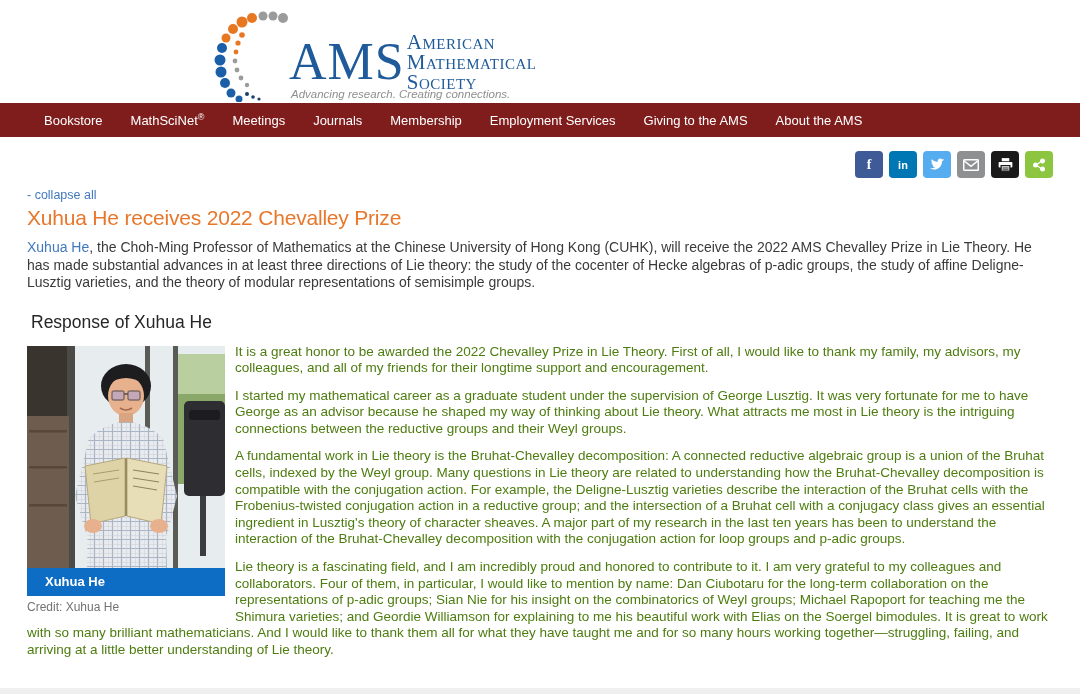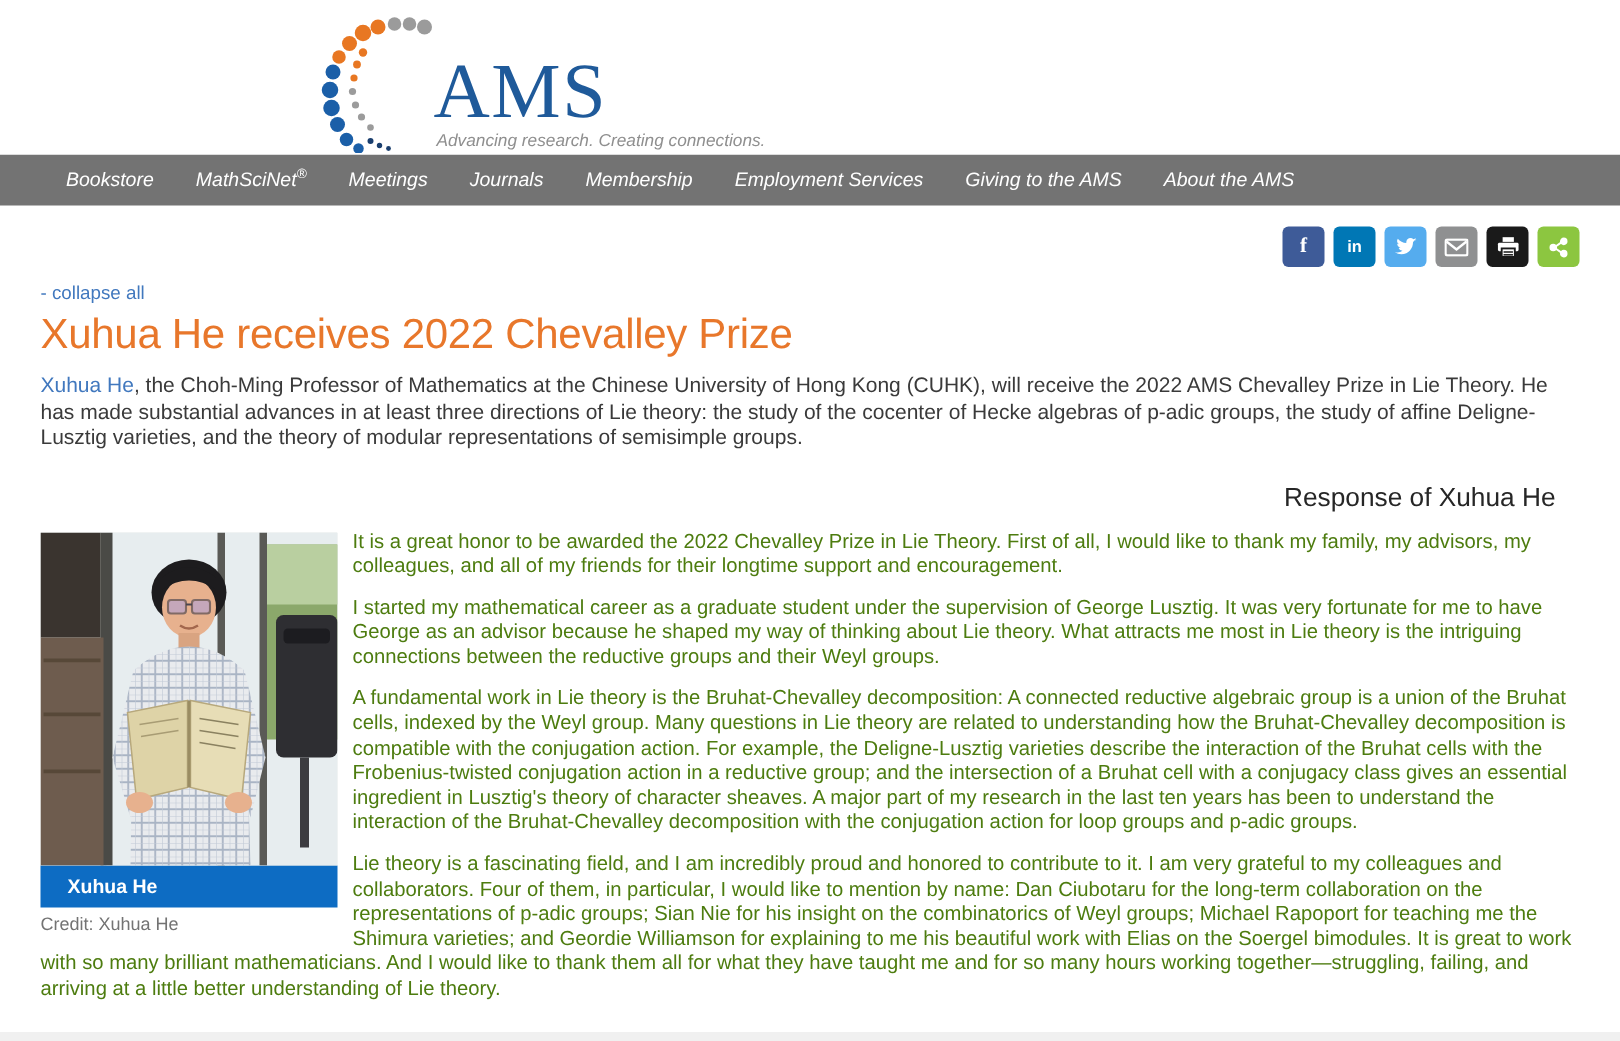--- a/index.html
+++ b/index.html
@@ -11,45 +11,45 @@
   .logo { position:absolute; left:213px; top:8px; display:flex; align-items:center; }
   .logo-dots { margin-top:2px; }
   .logo-acronym { font-family:"Liberation Serif", serif; font-size:52px; color:#1f5a9a;
     line-height:1; margin:14px 2px 0 -4px; letter-spacing:1px; }
   .logo-name { font-family:"Liberation Serif", serif; color:#1f5a9a; font-variant:small-caps;
     font-size:21px; line-height:20px; margin-top:13px; letter-spacing:0.5px; }
   .logo-tagline { position:absolute; left:78px; top:80px; color:#8f8f8f; font-size:11.5px;
     font-style:italic; white-space:nowrap; }
 
   
-  .main-nav { height:34px; background:#737373;font-style:italic; }
+  .main-nav { height:34px; background:#7f1d1d; }
   .main-nav ul { list-style:none; display:flex; align-items:center; height:100%;
     padding-left:44px; }
   .main-nav li { margin-right:28px; }
   .main-nav a { color:#fff; font-size:13px; text-decoration:none; white-space:nowrap; }
   .main-nav sup { font-size:9px; }
 
   
   .content { padding:0 27px; position:relative; }
 
   .share-row { display:flex; justify-content:flex-end; gap:6px; margin-top:14px; height:27px; }
   .share-btn { width:28px; height:27px; border:none; border-radius:4px; color:#fff;
     display:flex; align-items:center; justify-content:center; cursor:pointer; padding:0; }
   .share-btn .txt-ico { font-size:14px; font-weight:bold; font-family:"Liberation Serif", serif; }
   .share-btn .txt-ico.sans { font-family:"Liberation Sans", sans-serif; font-size:11px; }
   .share-btn svg { display:block; }
 
   .collapse-link { display:inline-block; margin-top:10px; color:#4178be; font-size:12.5px;
     text-decoration:none; }
-  h1.page-title { color:#e8772b; font-size:28px; font-weight:400; margin:3px 0 9px;
+  h1.page-title { color:#e8772b; font-size:21px; font-weight:400; margin:3px 0 9px;
     letter-spacing:-0.2px; }
   .intro { font-size:14px; line-height:17.5px; color:#3a3a3a; }
   .intro a { color:#4178be; text-decoration:none; }
 
-  h2.section-heading { font-size:17.5px; font-weight:400; color:#262626; margin:20px 16px 11px;text-align:right; }
+  h2.section-heading { font-size:17.5px; font-weight:400; color:#262626; margin:20px 4px 11px; }
 
   .photo-fig { float:left; width:198px; margin:2px 10px 2px 0; }
   .photo-img { display:block; width:198px; height:222px; }
   .photo-caption { background:#0d6cc3; color:#fff; font-size:13px; font-weight:bold;
     padding:6px 6px 7px 18px; }
   .photo-credit { color:#737373; font-size:12px; margin-top:4px; }
 
   .response p { font-size:13.5px; line-height:16.6px; color:#4d7c0f; margin-bottom:11px; }
 
   .footer-strip { position:absolute; left:0; bottom:0; width:1080px; height:6px; background:#f0f0f0; }
@@ -86,20 +86,25 @@
           <circle cx="28" cy="68" r="2.4"></circle>
           <circle cx="34" cy="75" r="2.2"></circle>
       </g>
       <g fill="#1b3f6e">
         <circle cx="34" cy="84" r="2"></circle>
           <circle cx="40" cy="87" r="1.8"></circle>
           <circle cx="46" cy="89" r="1.6"></circle>
       </g>
     </svg>
     <div class="logo-acronym">AMS</div>
+    <div class="logo-name">
+      <div>American</div>
+      <div>Mathematical</div>
+      <div>Society</div>
+    </div>
     <div class="logo-tagline">Advancing research. Creating connections.</div>
   </div>
 </header>
 
 <nav class="main-nav">
   <ul>
     <li><a href="#">Bookstore</a></li>
     <li><a href="#"><span>MathSciNet</span><sup>®</sup></a></li>
     <li><a href="#">Meetings</a></li>
     <li><a href="#">Journals</a></li>

